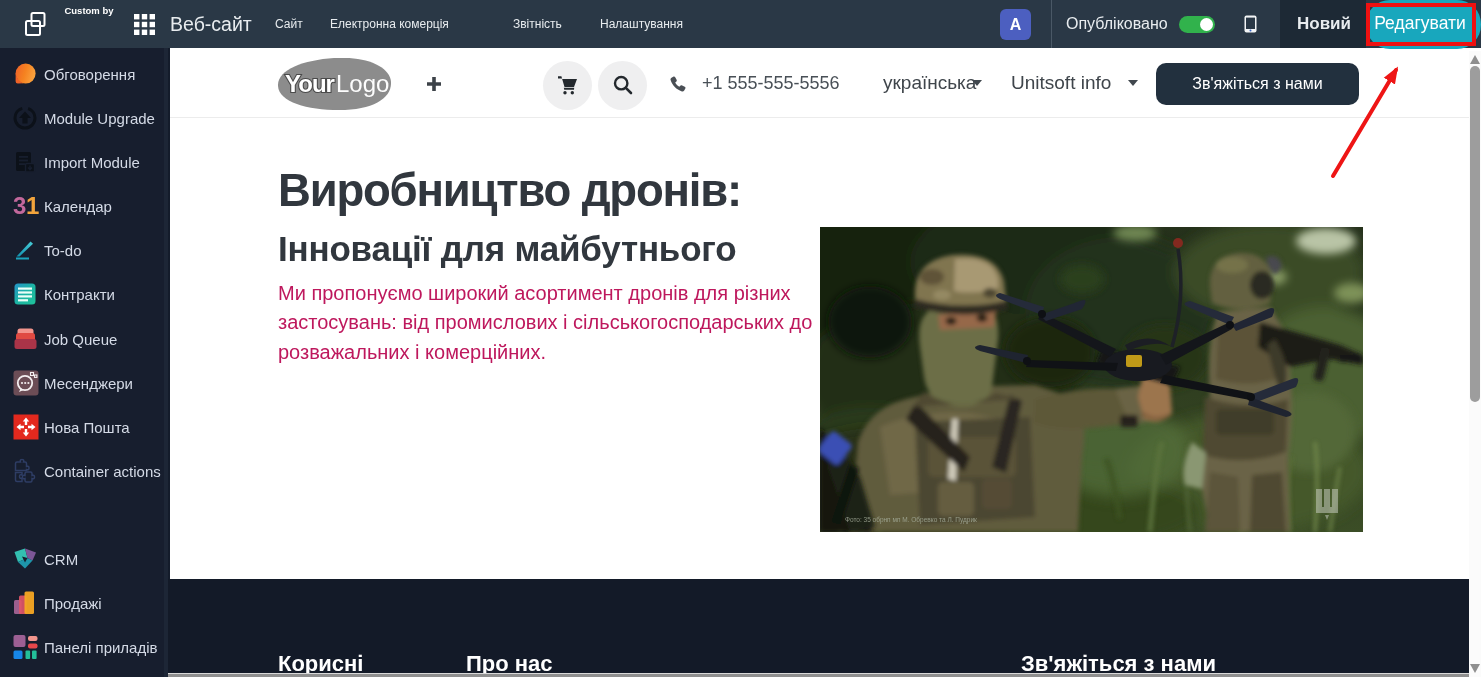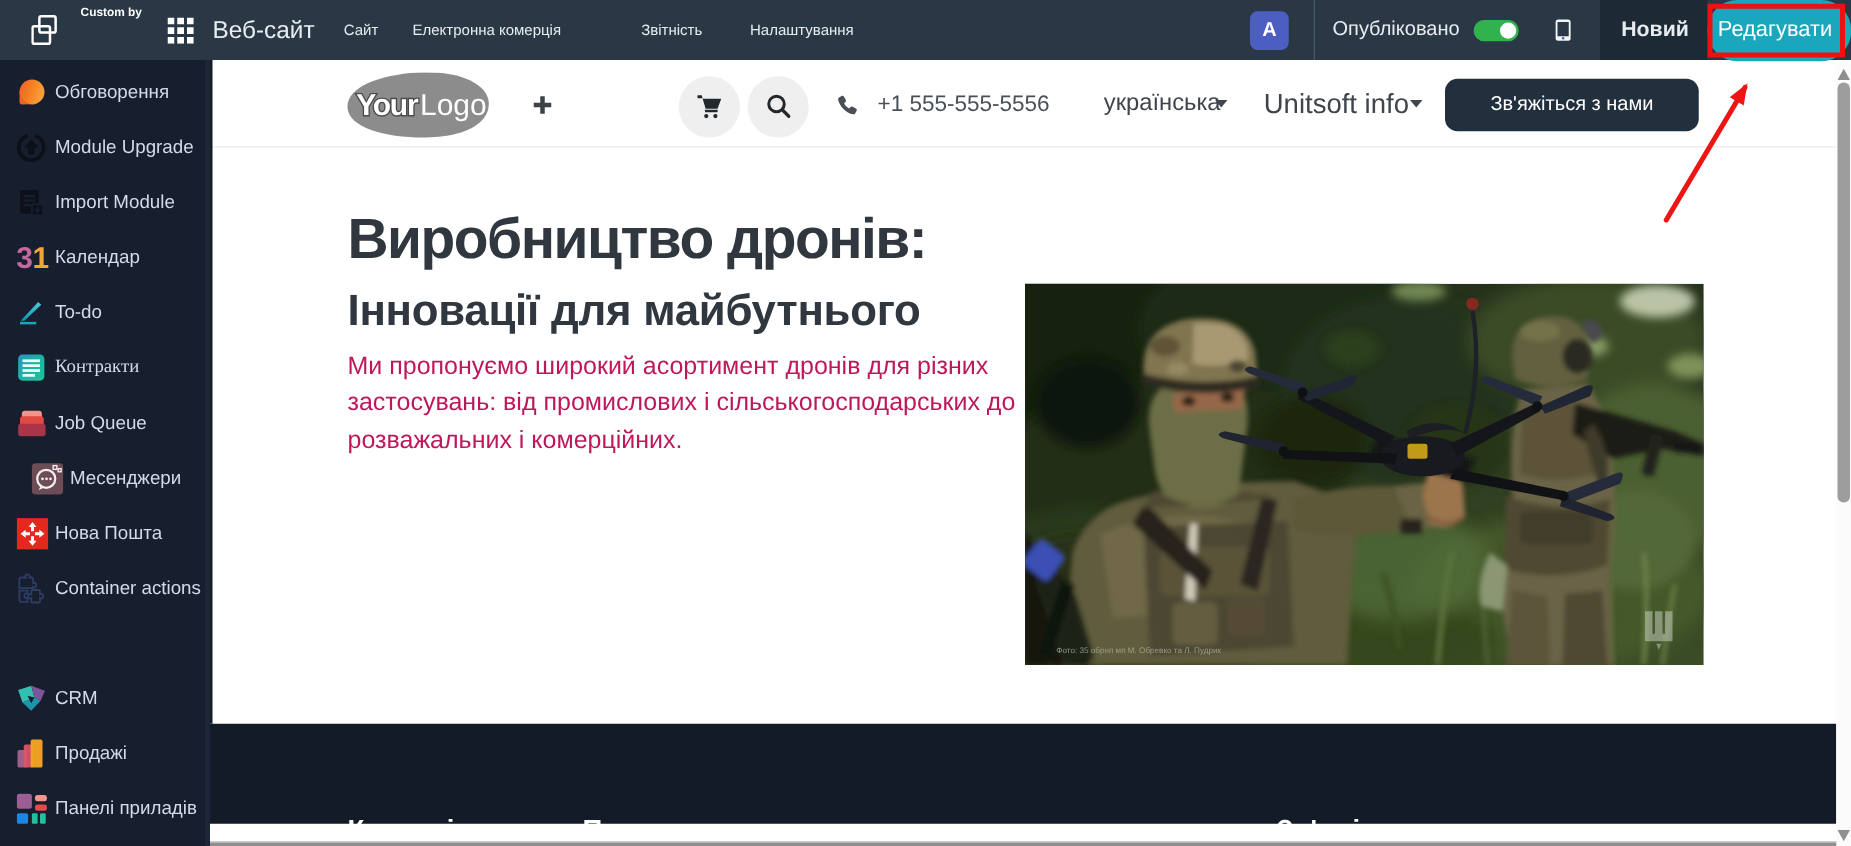--- a/index.html
+++ b/index.html
@@ -43,21 +43,21 @@
 
   
   #h1a { position:absolute; left:110px; top:117px; color:#31373e; font-size:45.5px; font-weight:bold;
      letter-spacing:-1.2px; white-space:nowrap; }
   #h1b { position:absolute; left:110px; top:181px; color:#31373e; font-size:35px; font-weight:bold;
      letter-spacing:-0.2px; white-space:nowrap; }
   #para { position:absolute; left:110px; top:231px; color:#be185d; font-size:20px; line-height:29.4px; }
   #photo { position:absolute; left:652px; top:179px; width:543px; height:305px; }
 
   
-  #sitefooter { position:absolute; left:0; top:531px; width:1301px; height:80px; background:#131a28; }
+  #sitefooter { position:absolute; left:0; top:531px; width:1301px; height:95px; background:#131a28; }
   .ftitle { position:absolute; color:#fff; font-size:22px; font-weight:bold; white-space:nowrap; }
 
   
   #vsb { position:absolute; left:1469px; top:51px; width:12px; height:626px; background:#fbfbfb; }
   #vthumb { position:absolute; left:1470px; top:66px; width:10px; height:336px; background:#9d9d9d; border-radius:5px; }
   #hsb { position:absolute; left:168px; top:673px; width:1301px; height:4px; background:#8f8f8f; border-top:1px solid #d9d9d9; }
 </style>
 </head>
 <body>
 <div id="main">
@@ -86,21 +86,21 @@
       <circle cx="8.2" cy="8.2" r="6.2" fill="none" stroke="#23282d" stroke-width="2.4"></circle>
       <path d="M12.8 12.8 L18 18" stroke="#23282d" stroke-width="2.6" stroke-linecap="round"></path>
     </svg>
 
     <svg class="abs" style="left:502px; top:28px;" width="16" height="16" viewBox="0 0 16 16">
       <path d="M3.2 0.8 C4 0.3 4.8 0.5 5.2 1.3 L6.6 3.8 C7 4.5 6.8 5.3 6.2 5.8 L5.2 6.6 C5.9 8.2 7.8 10.1 9.4 10.8 L10.2 9.8 C10.7 9.2 11.5 9 12.2 9.4 L14.7 10.8 C15.5 11.2 15.7 12 15.2 12.8 L14.2 14.5 C13.7 15.3 12.8 15.7 11.9 15.4 C6.4 13.7 2.3 9.6 0.6 4.1 C0.3 3.2 0.7 2.3 1.5 1.8 Z" fill="#4a4f55"></path>
     </svg>
     <div class="hdrtxt" style="left:534px; font-size:18px;">+1 555-555-5556</div>
     <div class="hdrtxt" style="left:715px; color:#3f454b; font-size:19px;">українська</div>
     <div class="caret" style="left:804px; top:32px;"></div>
-    <div class="hdrtxt" style="left:843px; color:#3f454b; font-size:22px;">Unitsoft info</div>
+    <div class="hdrtxt" style="left:843px; color:#3f454b; font-size:19px;">Unitsoft info</div>
     <div class="caret" style="left:960px; top:32px;"></div>
     <div id="ctabtn">Зв'яжіться з нами</div>
   </div>
   <div id="h1a">Виробництво дронів:</div>
   <div id="h1b">Інновації для майбутнього</div>
   <div id="para">Ми пропонуємо широкий асортимент дронів для різних<br>застосувань: від промислових і сільськогосподарських до<br>розважальних і комерційних.</div>
   <div id="photo">
   <svg width="543" height="305" viewBox="0 0 543 305">
     <defs>
       <filter id="b2">
@@ -364,21 +364,21 @@
           <linearGradient id="todo" x1="0" y1="1" x2="1" y2="0">
         <stop offset="0" stop-color="#0f8fae"></stop>
             <stop offset="1" stop-color="#49cdd8"></stop>
           </linearGradient>
         </defs>
       <path d="M3.5 18.5 L17.5 3.5 L20 5.8 L6.5 18.5 Z" fill="url(#todo)"></path>
       <rect x="3" y="19.5" width="13" height="2" fill="#1ba3bb"></rect>
     </svg>
     <div class="lbl">To-do</div>
   </div>
-  <div class="srow" style="top:231px;font-family:Liberation Serif, serif;">
+  <div class="srow" style="top:231px;">
     <svg width="24" height="24" viewBox="0 0 24 24">
       <defs>
           <linearGradient id="ctr" x1="0" y1="0" x2="1" y2="1">
         <stop offset="0" stop-color="#2493c8"></stop>
             <stop offset="0.5" stop-color="#1cb4a4"></stop>
             <stop offset="1" stop-color="#1fc39b"></stop>
           </linearGradient>
         </defs>
       <rect x="1.5" y="1.5" width="21" height="21" rx="3.5" fill="url(#ctr)"></rect>
       <rect x="5" y="5.5" width="14" height="2.2" fill="#eafff8"></rect>
@@ -389,21 +389,21 @@
     <div class="lbl">Контракти</div>
   </div>
   <div class="srow" style="top:275.6px;">
     <svg width="25" height="24" viewBox="0 0 25 24">
       <rect x="4.5" y="1.5" width="16" height="7" rx="2.5" fill="#f2948c"></rect>
       <rect x="3" y="6" width="19" height="8" rx="2.5" fill="#e04a42"></rect>
       <rect x="1.5" y="12" width="22" height="10" rx="2.5" fill="#aa3448"></rect>
     </svg>
     <div class="lbl">Job Queue</div>
   </div>
-  <div class="srow" style="top:319.7px;margin-left:12px;">
+  <div class="srow" style="top:319.7px;">
     <svg width="26" height="26" viewBox="0 0 26 26">
       <rect x="0.5" y="0.5" width="25" height="25" rx="3" fill="#6c4d56"></rect>
       <circle cx="12" cy="13" r="7.2" fill="none" stroke="#f3eef0" stroke-width="1.8"></circle>
       <path d="M7.5 18.5 L6 22 L11 19.8 Z" fill="#f3eef0"></path>
       <circle cx="9" cy="13" r="1.1" fill="#f3eef0"></circle>
         <circle cx="12.2" cy="13" r="1.1" fill="#f3eef0"></circle>
         <circle cx="15.4" cy="13" r="1.1" fill="#f3eef0"></circle>
       <rect x="17.5" y="2.5" width="3" height="3" fill="none" stroke="#f3eef0" stroke-width="1.1"></rect>
       <rect x="21.5" y="5" width="2.4" height="2.4" fill="none" stroke="#f3eef0" stroke-width="1.1"></rect>
     </svg>

